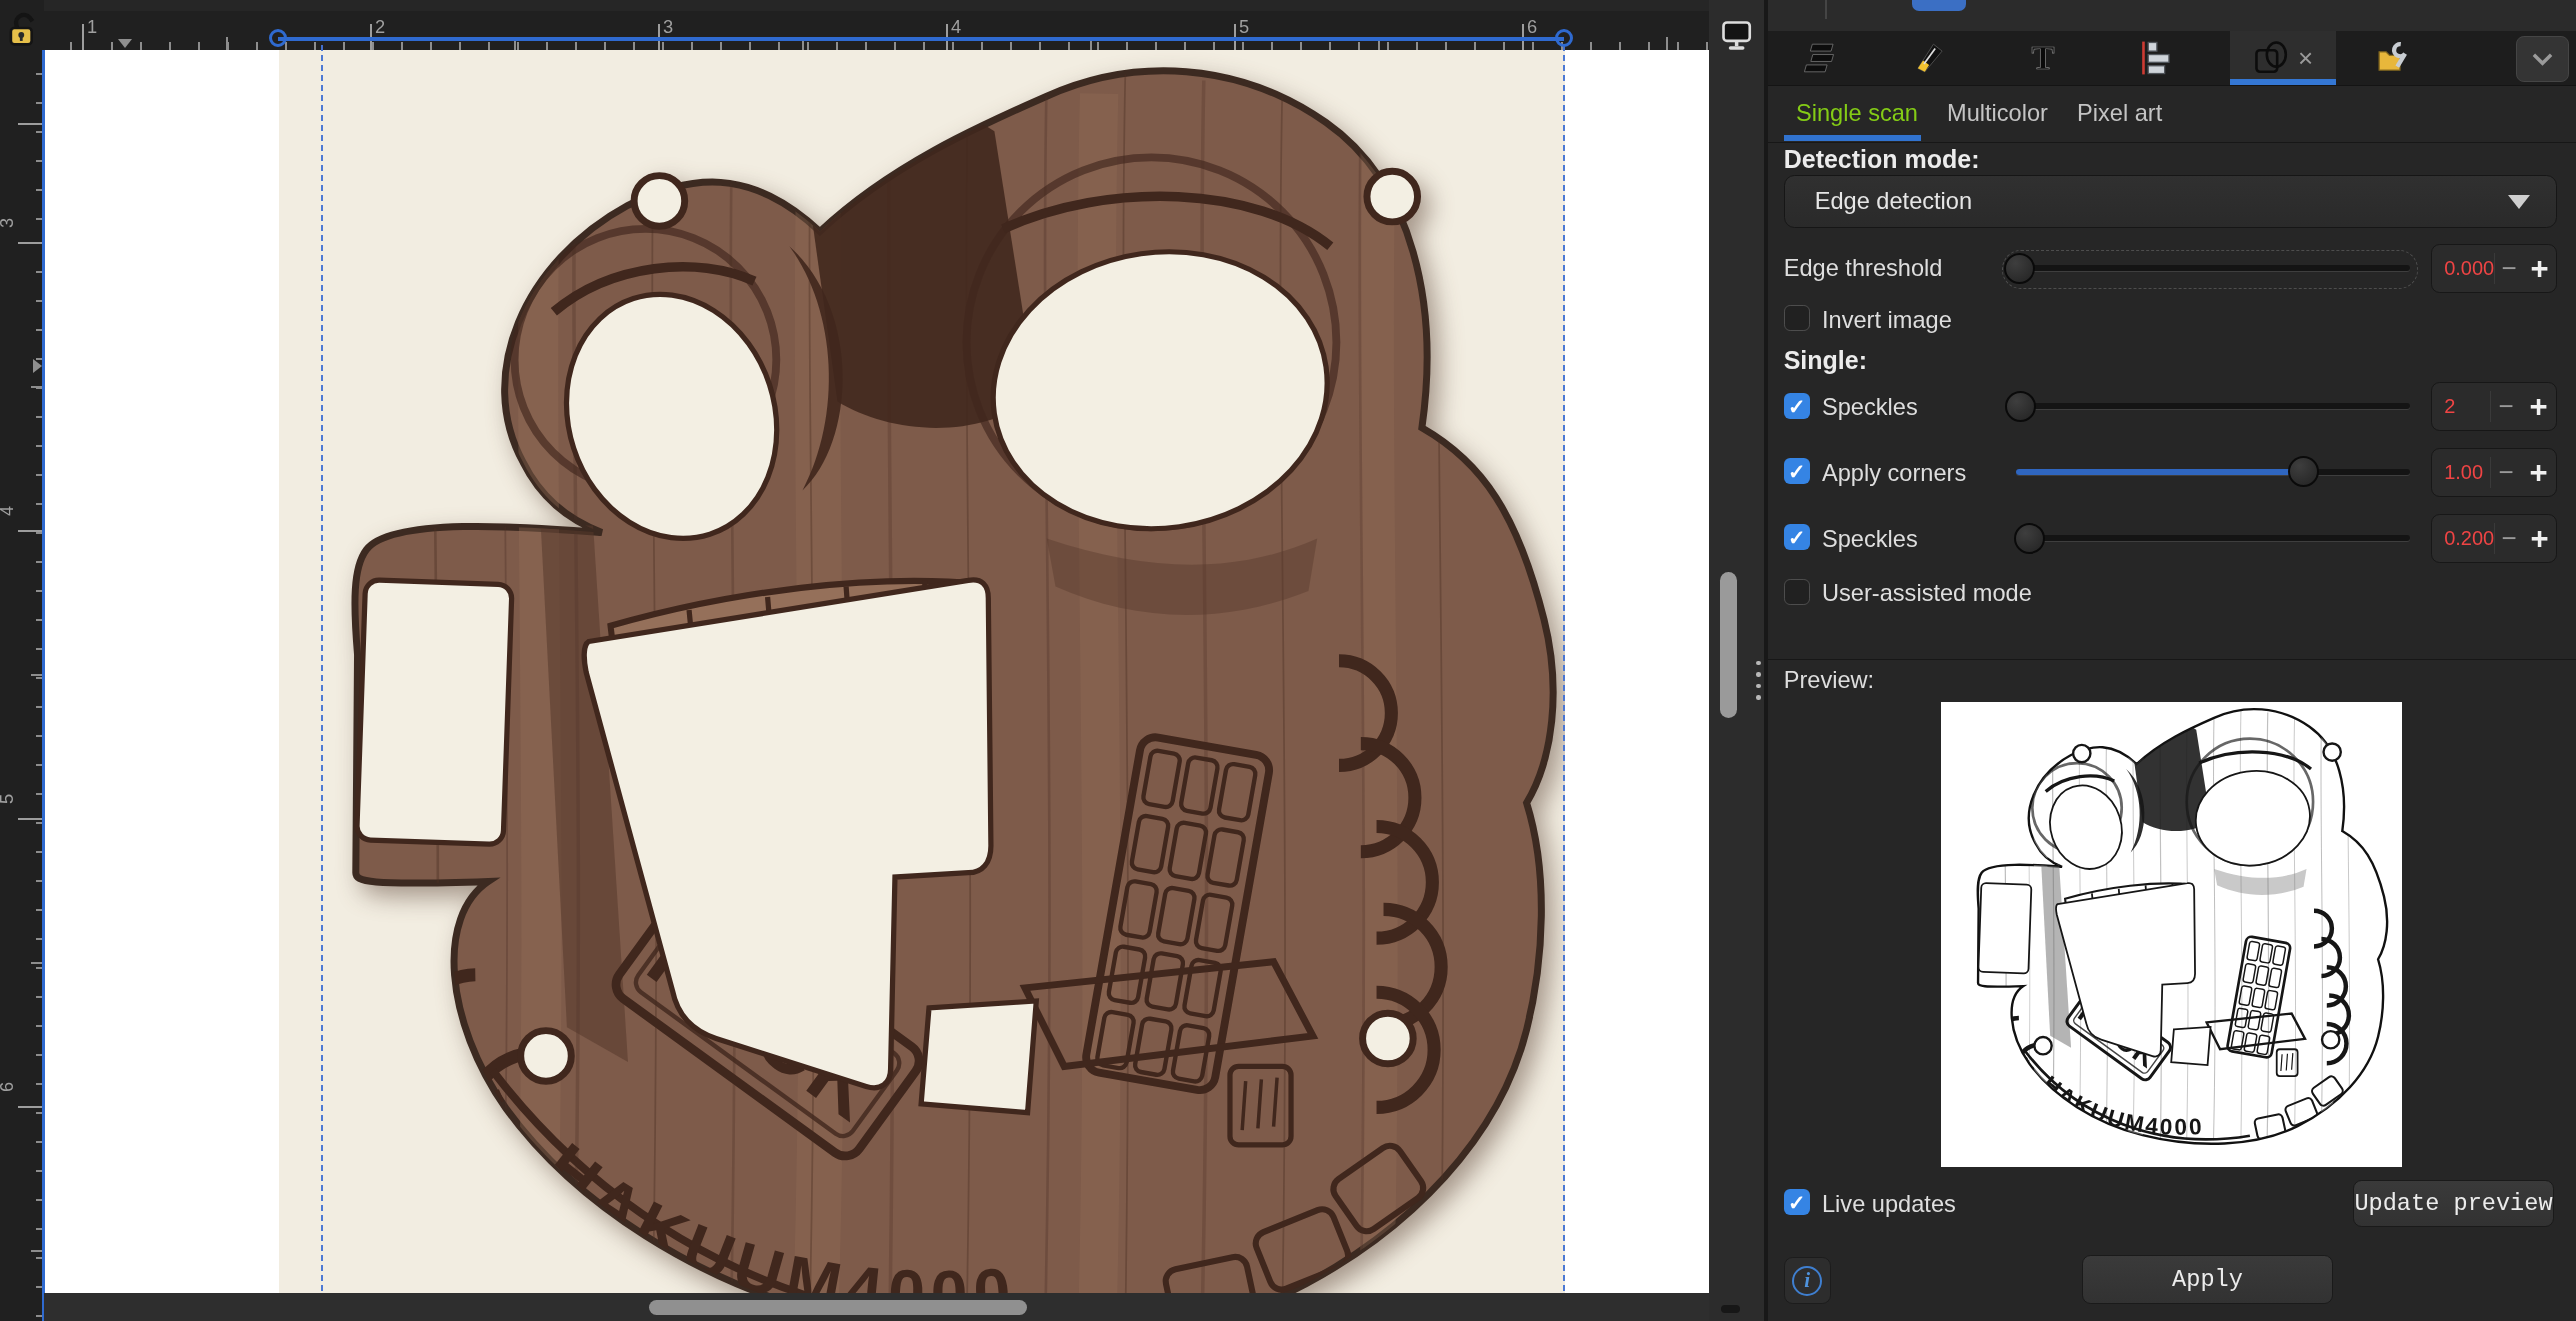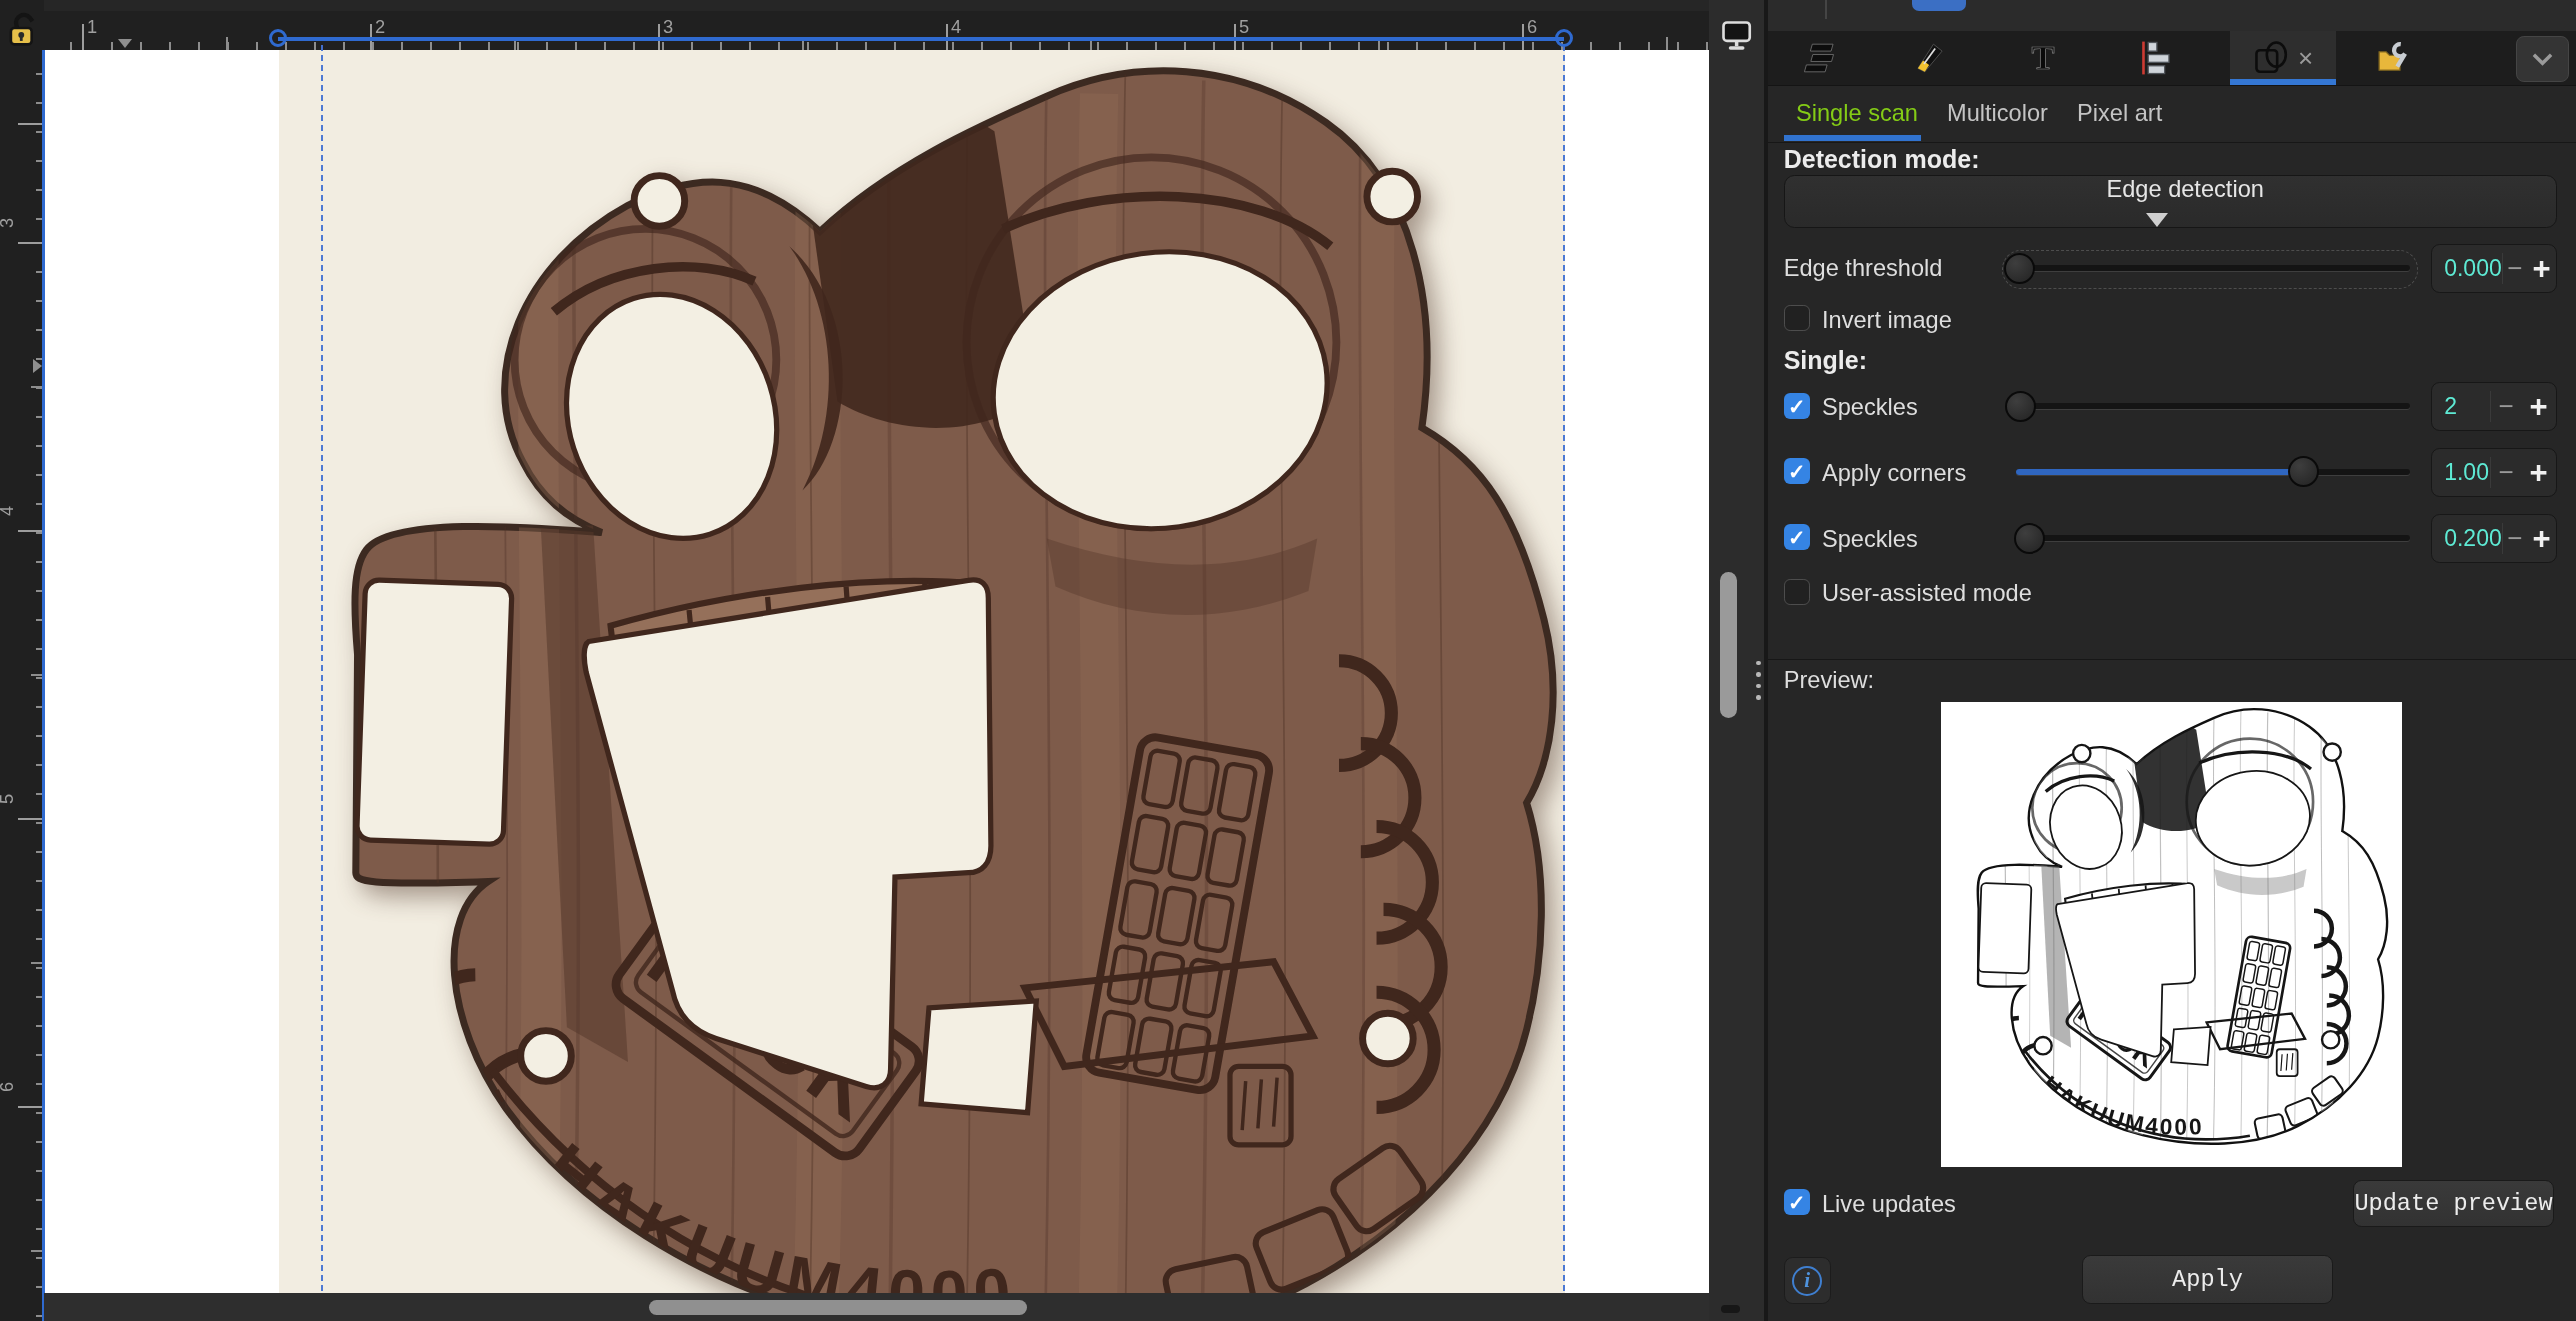--- a/index.html
+++ b/index.html
@@ -65,34 +65,34 @@
      display:flex;align-items:center;justify-content:center;}
   #subtabs{position:absolute;left:0;top:86px;width:808px;height:56px;border-bottom:0.9px solid #171717;}
   .subtab{position:absolute;top:0;height:54px;display:flex;align-items:center;font-size:23.6px;color:#c4c4c4;}
   .subtab.active{color:#84cc16;}
   .subtab-underline{position:absolute;left:15.7px;top:49px;width:137px;height:6.1px;background:#3173cf;}
 
   .bold-label{font-weight:bold;font-size:25px;color:#ececec;}
   .row-label{font-size:23.6px;color:#dedede;}
 
   #dropdown{position:absolute;left:15.7px;top:175px;width:771px;height:51px;border-radius:10.5px;
-     background:linear-gradient(#303030,#2a2a2a);border:0.9px solid #161616;display:flex;align-items:center;flex-direction:column;}
+     background:linear-gradient(#303030,#2a2a2a);border:0.9px solid #161616;display:flex;align-items:center;}
   #dropdown .val{font-size:23.6px;color:#e6e6e6;margin-left:30px;flex:1;}
   #dropdown .caret{width:0;height:0;border-left:11.3px solid transparent;border-right:11.3px solid transparent;
      border-top:14px solid #cfcfcf;margin-right:26px;}
 
   .slider-track{position:absolute;height:6.1px;background:#141414;border-radius:3.5px;box-shadow:0 0.9px 0 #3e3e3e;}
   .slider-fill{position:absolute;height:6.1px;background:#2f66c0;border-radius:3.5px;}
   .slider-handle{position:absolute;width:31px;height:31px;border-radius:50%;
      background:radial-gradient(circle at 35% 30%,#3e3e3e,#222);border:2.6px solid #0a0a0a;box-sizing:border-box;}
   .focus-ring{position:absolute;border:1.7px dashed #6e6e6e;border-radius:19px;opacity:.55;}
 
   .spinbox{position:absolute;width:126px;height:49px;border-radius:8.7px;background:#2b2b2b;border:0.9px solid #171717;
      display:flex;align-items:center;box-sizing:border-box;}
-  .spinbox .v{font-size:23px;color:#5eead4;padding-left:12.2px;flex:1;}
+  .spinbox .v{font-size:20px;color:#ef4444;padding-left:12.2px;flex:1;}
   .spinbox .sep{width:0.9px;height:31px;background:#3a3a3a;}
   .spinbox .minus{width:30px;text-align:center;font-size:26px;color:#9a9a9a;}
   .spinbox .plus{width:35px;text-align:center;font-size:31px;color:#f0f0f0;font-weight:bold;}
 
   .checkbox{position:absolute;width:26px;height:26px;border-radius:6.1px;box-sizing:border-box;
      display:flex;align-items:center;justify-content:center;}
   .checkbox.checked{background:#3584e4;}
   .checkbox.checked span{color:#fff;font-size:21px;font-weight:bold;line-height:1;}
   .checkbox.unchecked{background:#212121;border:1.7px solid #4d4d4d;}
   .checkbox.unchecked span{visibility:hidden;}

